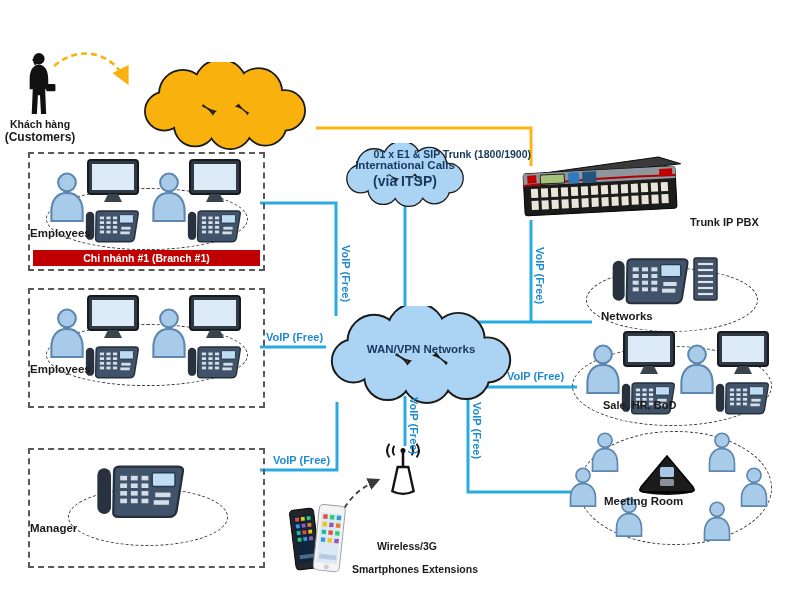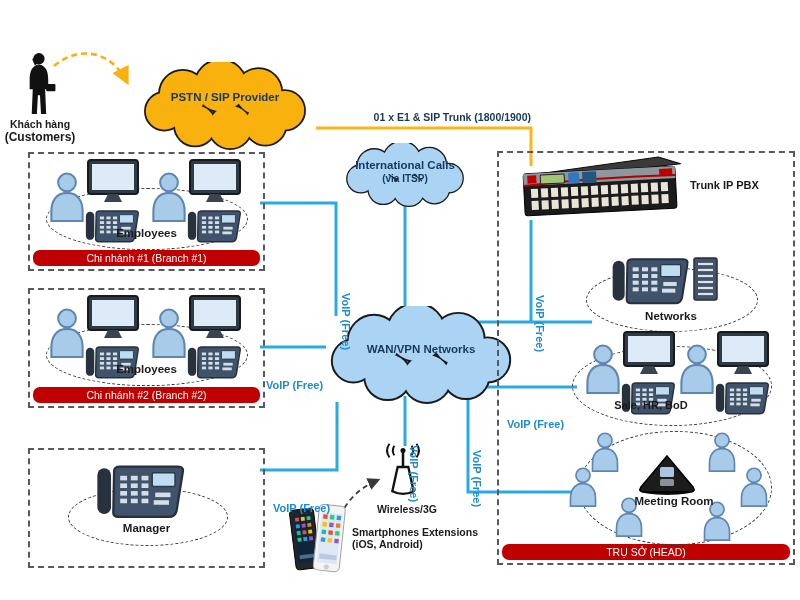--- a/index.html
+++ b/index.html
@@ -2,32 +2,32 @@
 <html><head>
 <meta charset="utf-8">
 <style>
   html,body{margin:0;padding:0;background:#fff;}
   .stage{position:relative;width:800px;height:600px;background:#ffffff;
          font-family:"Liberation Sans",sans-serif;overflow:hidden;}
   .stage svg.layer{position:absolute;left:0;top:0;}
   .abs{position:absolute;}
   .c2{position:absolute;text-align:center;font-weight:bold;line-height:1.18;color:#17375E;}
   .c2 .l1{font-size:11.5px;} .c2 .l2{font-size:10.5px;}
-  .voip{position:absolute;font-weight:bold;font-size:11px;color:#1E8BD1;white-space:nowrap;margin-top:48px;}
+  .voip{position:absolute;font-weight:bold;font-size:11px;color:#1E8BD1;white-space:nowrap;}
   .voip.vert{writing-mode:vertical-rl;}
   .box{position:absolute;border:2px dashed #595959;}
   .banner{position:absolute;left:3px;right:3px;bottom:3px;height:16px;background:#C00000;
-          color:#fff;font-size:10.5px;font-weight:normal;text-align:center;line-height:16px;border-radius:7px;}
+          color:#fff;font-size:10.5px;font-weight:bold;text-align:center;line-height:16px;}
   .ellipse{position:absolute;border:1.6px dashed #3c3c3c;border-radius:50%;}
-  .glabel{position:absolute;font-weight:bold;font-size:11.5px;color:#1a1a1a;text-align:center;}
+  .glabel{position:absolute;font-weight:bold;font-size:11.5px;color:#1a1a1a;}
   .cluster{position:absolute;width:100px;height:88px;}
   .cluster .mon{position:absolute;left:40px;top:0;}
   .cluster .per{position:absolute;left:0;top:14px;}
   .cluster .pho{position:absolute;left:38px;top:46px;}
-  .blk{color:#1a1a1a;font-weight:bold;}
+  .blk{color:#1a1a1a;font-weight:bold;margin-top:37px;}
 </style>
 </head>
 <body>
 
 <div class="stage">
 
   <svg class="layer" width="800" height="600" viewBox="0 0 800 600">
     <defs>
       <marker id="arrO" viewBox="0 0 10 10" refX="8" refY="5" markerWidth="7" markerHeight="7" orient="auto">
         <path d="M0,0 L10,5 L0,10 Z" fill="#F9B10E"></path>
@@ -127,25 +127,24 @@
     <path d="M15,12 C8,13 6,19 6,27 L6,36 L9,36 L8,60 L13,60 L14,42 L16,42 L17,60 L22,60 L21,36 L24,36 L24,27 C24,19 22,13 15,12 Z" fill="#111"></path>
     <path d="M11,13 L8.5,7 L12,4.5 L14,11 Z" fill="#111"></path>
     <rect x="22" y="31" width="9" height="7" rx="1" fill="#111"></rect>
   </svg>
   <div class="c2" style="left:2px;top:118px;width:76px;color:#1a1a1a">
     <div class="l1" style="font-size:10.5px">Khách hàng</div>
     <div class="l2" style="font-size:12px">(Customers)</div>
   </div>
 
   <div class="c2" style="left:135px;top:91px;width:180px">
-    <div class="l1">PSTN / SIP Provider</div>
   </div>
   <div class="c2" style="left:330px;top:159px;width:150px">
     <div class="l1">International Calls</div>
-    <div class="l2" style="font-size:10px">(via ITSP)</div>
+    <div class="l2" style="font-size:14px">(via ITSP)</div>
   </div>
   <div class="c2" style="left:338px;top:343px;width:166px">
     <div class="l2" style="font-size:11.5px">WAN/VPN Networks</div>
   </div>
 
   <div class="abs blk" style="left:331px;top:111px;width:200px;text-align:right;font-size:10.5px;color:#17375E">01 x E1 &amp; SIP Trunk (1800/1900)</div>
 
   <div class="box" style="left:28px;top:152px;width:233px;height:115px">
     <div class="ellipse" style="left:16px;top:34px;width:200px;height:60px"></div>
     <div class="cluster" style="left:16px;top:4px">
@@ -192,34 +191,30 @@
           <use href="#sym-monitor"></use>
         </svg>
       <svg class="per" width="42" height="50" viewBox="0 0 40 48">
           <use href="#sym-person" width="40" height="48"></use>
         </svg>
       <svg class="pho" width="56" height="40" viewBox="0 0 60 42">
           <use href="#sym-phone" width="60" height="42"></use>
         </svg>
     </div>
     <div class="glabel" style="left:0;right:0;top:73px">Employees</div>
-    <div class="banner">Chi nhánh #2 (Branch #2)</div>
   </div>
 
   <div class="box" style="left:28px;top:448px;width:233px;height:116px">
     <div class="ellipse" style="left:38px;top:38px;width:158px;height:56px"></div>
     <svg class="abs" style="left:62px;top:6px" width="96" height="64" viewBox="0 0 60 42">
         <use href="#sym-phone" width="60" height="42"></use>
       </svg>
     <div class="glabel" style="left:0;right:0;top:72px">Manager</div>
   </div>
 
-  <div class="box" style="left:497px;top:151px;width:294px;height:410px">
-    <div class="banner">TRỤ SỞ (HEAD)</div>
-  </div>
 
   <svg class="abs" style="left:510px;top:152px" width="180" height="72" viewBox="0 0 180 72">
     <g transform="rotate(-3 90 38)">
       <polygon points="14,20 150,8 172,16 36,24" fill="#3A3A3A" stroke="#0a0a0a" stroke-width="1"></polygon>
       <rect x="14" y="18" width="152" height="42" rx="3" fill="#1b1b1b" stroke="#000"></rect>
       <rect x="14" y="18" width="152" height="12" fill="#8E979E"></rect>
       <path d="M14,30 Q88,25 166,27" stroke="#B00000" stroke-width="2" fill="none"></path>
       <rect x="18" y="20" width="9" height="8" fill="#C00000"></rect>
       <rect x="31" y="20" width="24" height="9" rx="1" fill="#A6C37A" stroke="#222"></rect>
       <rect x="59" y="19" width="11" height="11" rx="2" fill="#2E79C2"></rect>
@@ -262,21 +257,21 @@
     <svg class="mon" width="54" height="46">
         <use href="#sym-monitor"></use>
       </svg>
     <svg class="per" width="42" height="50" viewBox="0 0 40 48">
         <use href="#sym-person" width="40" height="48"></use>
       </svg>
     <svg class="pho" width="56" height="40" viewBox="0 0 60 42">
         <use href="#sym-phone" width="60" height="42"></use>
       </svg>
   </div>
-  <div class="glabel" style="left:581px;top:399px;width:140px;font-size:11px">Sale, HR, BoD</div>
+  <div class="glabel" style="left:603px;top:399px;width:140px;font-size:11px">Sale, HR, BoD</div>
 
   <div class="ellipse" style="left:578px;top:431px;width:192px;height:112px"></div>
   <svg class="abs" style="left:588px;top:432px" width="34" height="40" viewBox="0 0 40 48">
       <use href="#sym-person" width="40" height="48"></use>
     </svg>
   <svg class="abs" style="left:705px;top:432px" width="34" height="40" viewBox="0 0 40 48">
       <use href="#sym-person" width="40" height="48"></use>
     </svg>
   <svg class="abs" style="left:566px;top:467px" width="34" height="40" viewBox="0 0 40 48">
       <use href="#sym-person" width="40" height="48"></use>

